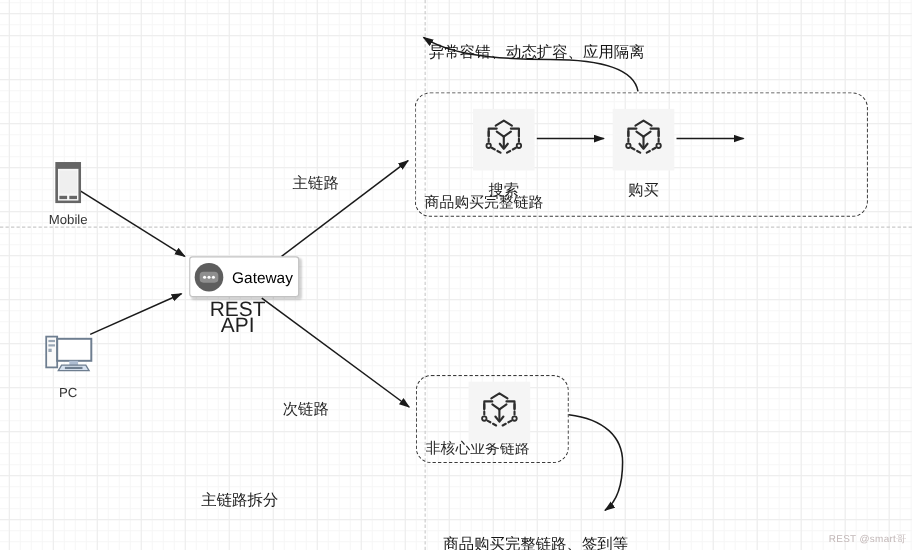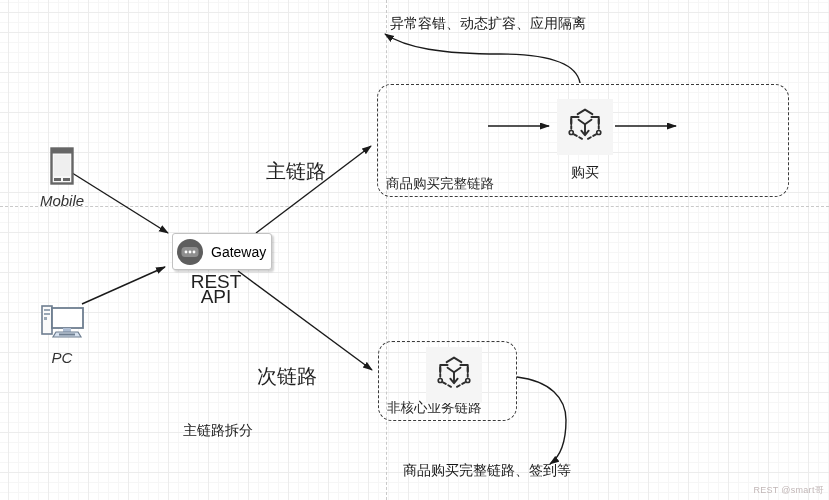--- a/index.html
+++ b/index.html
@@ -10,37 +10,37 @@
       repeating-linear-gradient(to right,#ececec 0 1px,transparent 1px 40px),
       repeating-linear-gradient(to bottom,#ececec 0 1px,transparent 1px 40px),
       repeating-linear-gradient(to right,#f6f6f6 0 1px,transparent 1px 10px),
       repeating-linear-gradient(to bottom,#f6f6f6 0 1px,transparent 1px 10px);
     background-position:8px 0,0 32px,8px 0,0 2px;
   }
   .page-line-v{position:absolute;left:386px;top:0;height:500px;width:0;border-left:1px dashed #c9c9c9;z-index:0;}
   .page-line-h{position:absolute;left:0;top:206px;width:829px;height:0;border-top:1px dashed #c9c9c9;z-index:0;}
   .arrow-layer{position:absolute;left:0;top:0;width:829px;height:500px;z-index:1;pointer-events:none;}
   .abs{position:absolute;}
-  .lbl{color:#1f1f1f;font-size:20px;white-space:nowrap;z-index:2;}
+  .lbl{color:#1f1f1f;font-size:14px;white-space:nowrap;z-index:2;}
   .node{display:flex;flex-direction:column;align-items:center;z-index:2;}
-  .node .caption{font-size:15px;color:#333;margin-top:3px;white-space:nowrap;font-style:italic;}
+  .node .caption{font-size:12px;color:#333;margin-top:3px;white-space:nowrap;}
   .cube-bg{width:56px;height:56px;background:#f5f5f5;display:flex;align-items:center;justify-content:center;}
   .service{position:absolute;width:56px;display:flex;flex-direction:column;align-items:center;z-index:2;}
   .service .caption{font-size:14px;color:#1f1f1f;margin-top:9px;white-space:nowrap;}
   .dashed-box{position:absolute;border:1.6px dashed #3a3a3a;border-radius:14px;z-index:2;background:transparent;}
   .dashed-box .box-title{position:absolute;left:8px;bottom:3px;font-size:13.5px;color:#1f1f1f;white-space:nowrap;}
   .gateway{
     position:absolute;left:172px;top:233px;width:100px;height:37px;background:#fff;
     border:1px solid #c2c2c2;border-radius:3px;box-shadow:2px 2px 2px rgba(0,0,0,0.18);
     display:flex;align-items:center;padding-left:4px;z-index:3;
   }
   .gateway .gw-label{font-size:14px;color:#000;margin-left:8px;}
   .gw-circle{width:26px;height:26px;border-radius:50%;background:#5e5e5e;display:flex;align-items:center;justify-content:center;flex:0 0 auto;}
   .rest-api{position:absolute;left:186px;top:274px;width:60px;text-align:center;font-size:19px;line-height:15px;color:#1f1f1f;z-index:2;}
-  .ann{position:absolute;font-size:14px;color:#161616;white-space:nowrap;z-index:2;}
+  .ann{position:absolute;font-size:14px;color:#161616;white-space:nowrap;z-index:2;margin-top:24px;}
   .pc-caption{font-size:14px;color:#3a6cab;margin-top:2px;}
   .watermark{position:absolute;right:5px;bottom:3px;font-size:9px;color:#c2b7b7;z-index:2;letter-spacing:.3px;}
 </style>
 </head>
 <body>
 
 <div class="canvas">
 
   <div class="page-line-v"></div>
   <div class="page-line-h"></div>
@@ -107,20 +107,40 @@
   </div>
   <div class="rest-api">
     <div>REST</div>
     <div>API</div>
   </div>
 
   <div class="lbl abs" style="left:266px;top:158px;">主链路</div>
   <div class="lbl abs" style="left:257px;top:316px;margin-top:47px;">次链路</div>
 
   <div class="dashed-box" style="left:377px;top:84px;width:412px;height:113px;">
+    <div class="service" style="left:52px;top:14px;">
+      <span class="cube-bg">
+        <svg width="44" height="44" viewBox="0 0 48 48" stroke="#2d2d2d" stroke-width="2.1" fill="none" stroke-linecap="round" stroke-linejoin="round">
+          <path d="M16,10 L24,5 L32,10"></path>
+          <path d="M9,21 L9,13 L17,13"></path>
+          <path d="M39,21 L39,13 L31,13"></path>
+          <path d="M9,16 L9,26" stroke-dasharray="4 3"></path>
+          <path d="M39,16 L39,26" stroke-dasharray="4 3"></path>
+          <circle cx="9" cy="30" r="2.2" stroke-width="1.8"></circle>
+          <circle cx="39" cy="30" r="2.2" stroke-width="1.8"></circle>
+          <path d="M12,32 L21,37" stroke-dasharray="3.5 3"></path>
+          <path d="M36,32 L27,37" stroke-dasharray="3.5 3"></path>
+          <path d="M24,21 L17,16"></path>
+          <path d="M24,21 L31,16"></path>
+          <path d="M24,21 L24,31"></path>
+          <path d="M20,28 L24,33 L28,28"></path>
+        </svg>
+      </span>
+      <span class="caption">搜索</span>
+    </div>
     <div class="service" style="left:179px;top:14px;">
       <span class="cube-bg">
         <svg width="44" height="44" viewBox="0 0 48 48" stroke="#2d2d2d" stroke-width="2.1" fill="none" stroke-linecap="round" stroke-linejoin="round">
           <path d="M16,10 L24,5 L32,10"></path>
           <path d="M9,21 L9,13 L17,13"></path>
           <path d="M39,21 L39,13 L31,13"></path>
           <path d="M9,16 L9,26" stroke-dasharray="4 3"></path>
           <path d="M39,16 L39,26" stroke-dasharray="4 3"></path>
           <circle cx="9" cy="30" r="2.2" stroke-width="1.8"></circle>
           <circle cx="39" cy="30" r="2.2" stroke-width="1.8"></circle>

